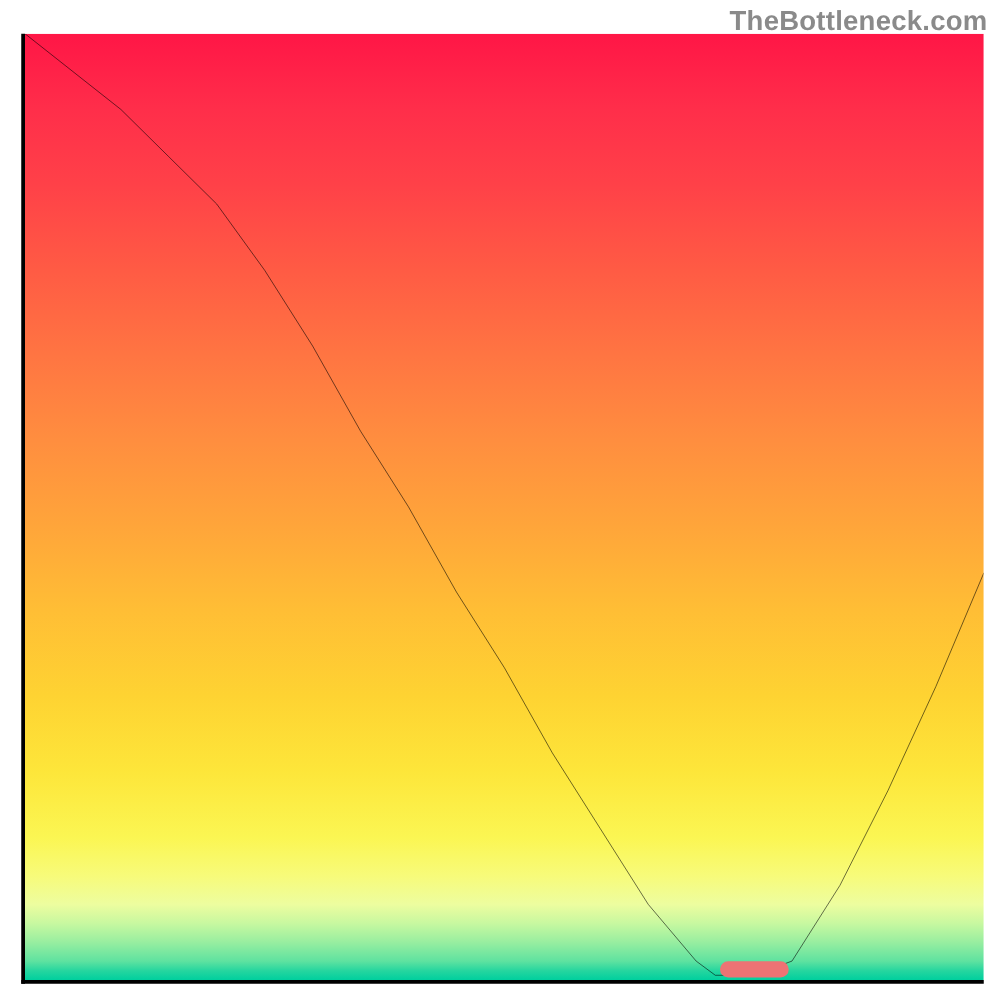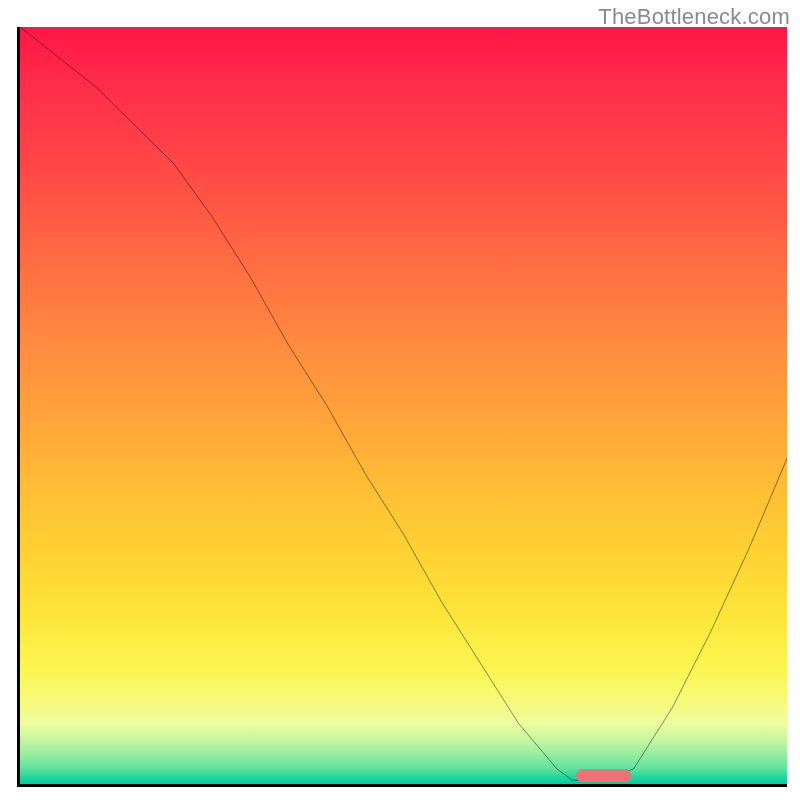--- a/index.html
+++ b/index.html
@@ -66,21 +66,21 @@
     position: absolute;
     background: #ed7374;
     border-radius: 7px;
   }
   .watermark {
     position: absolute;
     top: 4px;
     right: 10px;
     color: #8a8a8a;
     font-size: 22px;
-    font-weight: 400;
+    font-weight: 700;
     letter-spacing: 0.2px;
   }
 </style>
 </head>
 <body>
 
 <div class="frame">
 
   <div class="watermark">TheBottleneck.com</div>
 

